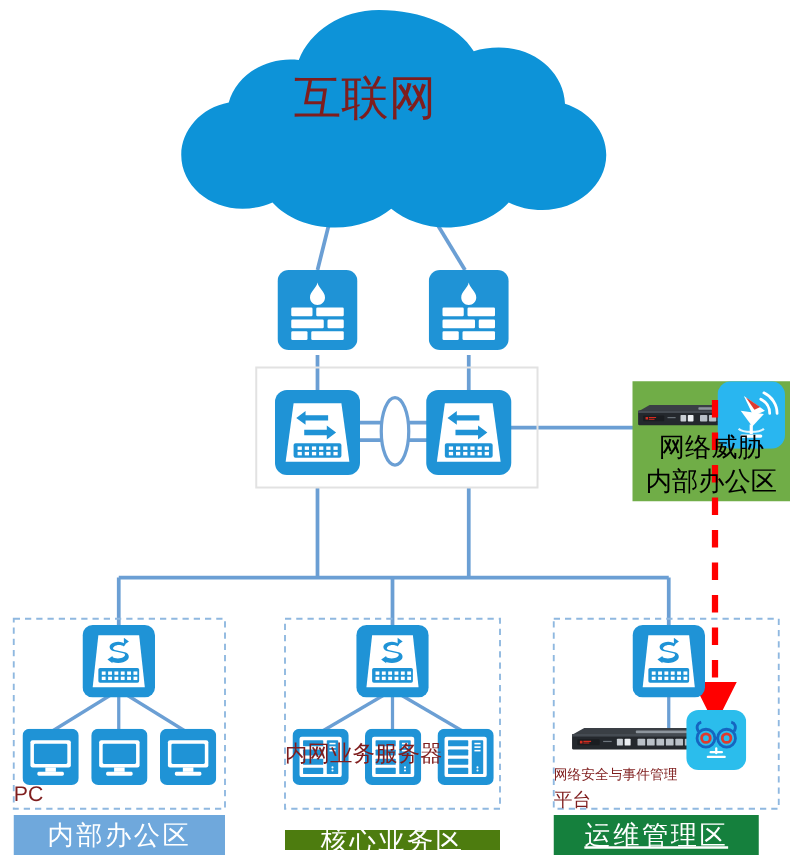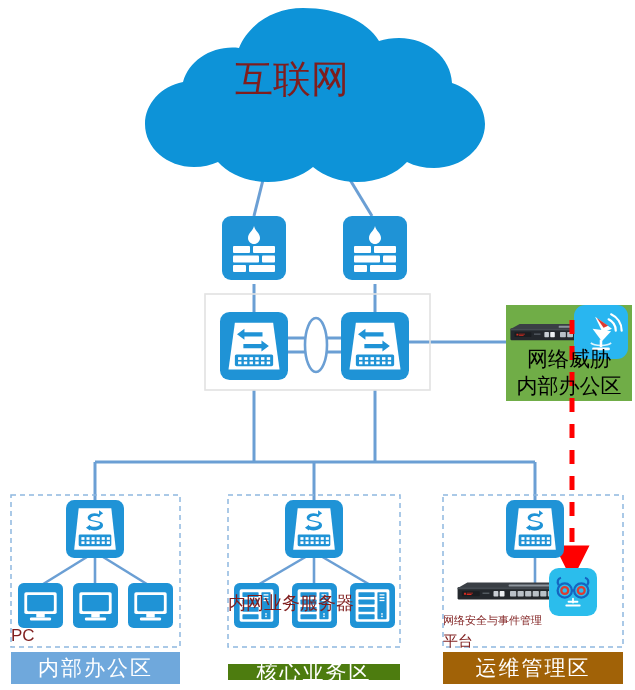--- a/index.html
+++ b/index.html
@@ -261,15 +261,15 @@
 <div class="green-text" style="left:506px;top:346px;width:126px;font-size:21px;">网络威胁</div>
 <div class="green-text" style="left:506px;top:373px;width:126px;font-size:21px;">内部办公区</div>
 
 <div class="lbl" style="left:11px;top:626px;width:169px;font-size:17px;">PC</div>
 <div class="lbl" style="left:228px;top:593px;width:172px;font-size:18px;">内网业务服务器</div>
 <div class="lbl" style="left:443px;top:614px;width:180px;font-size:11px;">网络安全与事件管理</div>
 <div class="lbl" style="left:443px;top:632px;width:180px;font-size:15px;">平台</div>
 
 <div class="zone-banner" style="left:11px;top:652px;width:169px;height:32px;font-size:21px;background:#6fa8dc;">内部办公区</div>
 <div class="zone-banner" style="left:228px;top:652px;width:172px;height:16px;font-size:21px;background:#4d7c0f;margin-top:12px;">核心业务区</div>
-<div class="zone-banner" style="left:443px;top:652px;width:180px;height:32px;font-size:21px;background:#a16207;">运维管理区</div>
+<div class="zone-banner" style="left:443px;top:652px;width:164px;height:32px;font-size:21px;background:#15803d;text-decoration:underline;">运维管理区</div>
 
 </div>
 
 </body></html>

